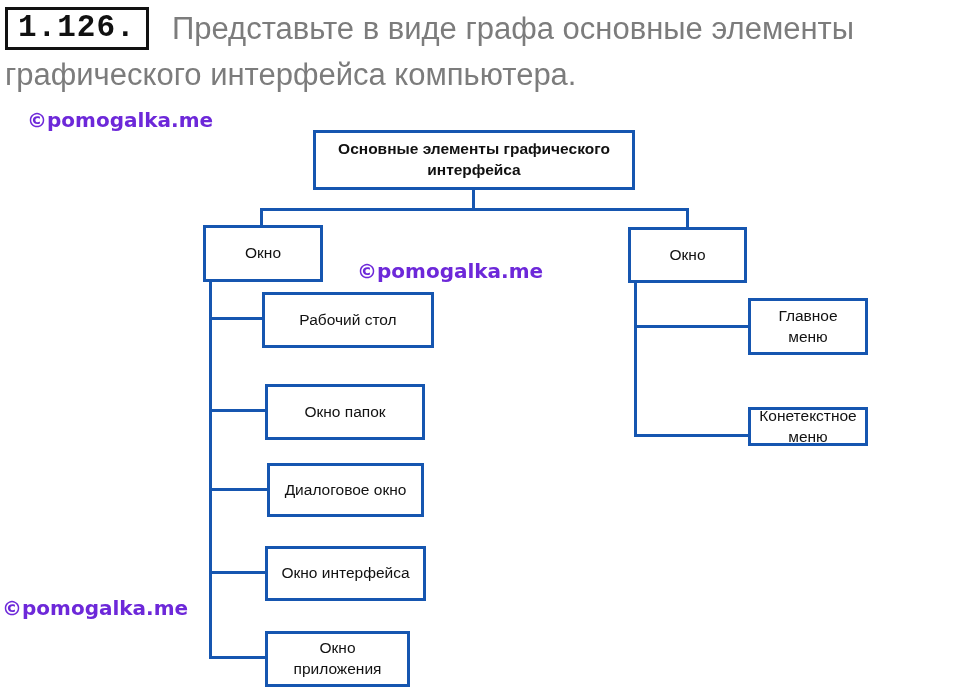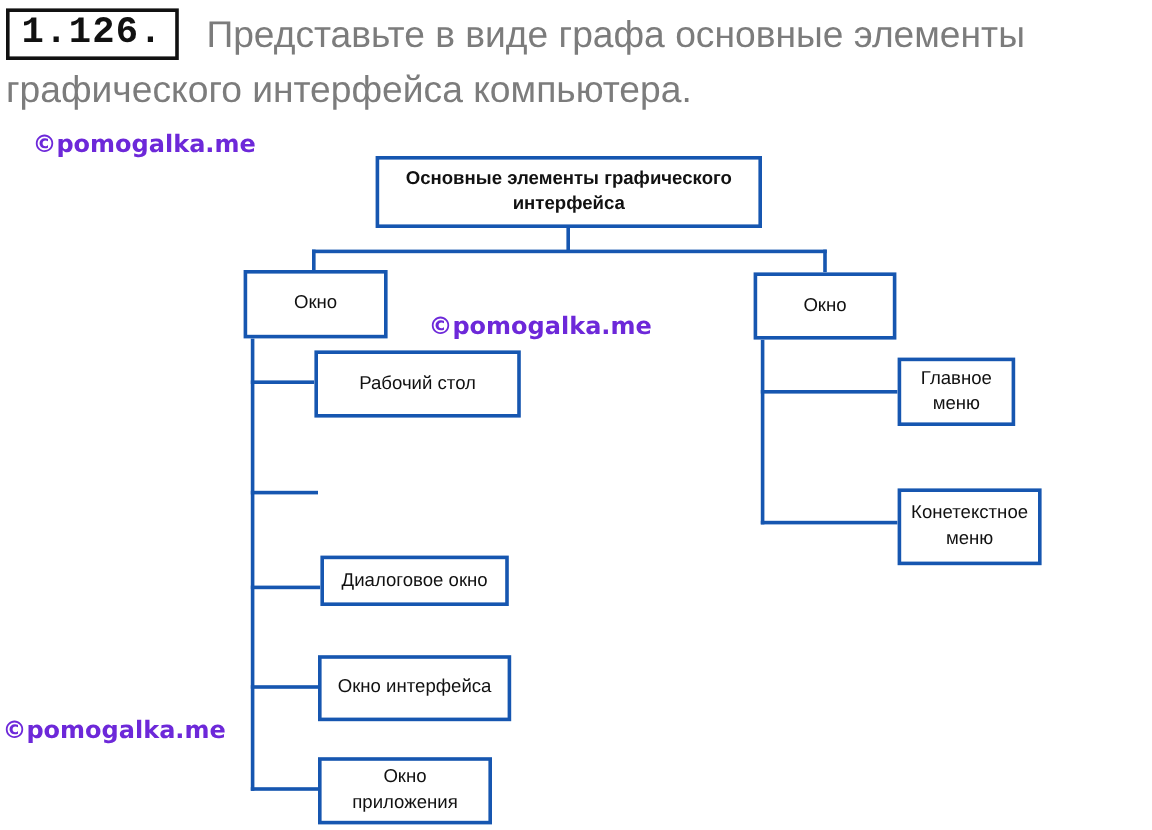--- a/index.html
+++ b/index.html
@@ -33,25 +33,25 @@
     position:absolute;box-sizing:border-box;background:#fff;
     border:3px solid #1656b0;color:#111;
     display:flex;align-items:center;justify-content:center;text-align:center;
     font-size:15.5px;line-height:1.35;padding:2px 6px;
   }
   .n-root{left:313px;top:130px;width:322px;height:60px;font-weight:bold;}
   .n-okno{left:203px;top:225px;width:120px;height:57px;}
   .n-menu{left:628px;top:227px;width:119px;height:56px;}
   .n-rabochiy{left:262px;top:292px;width:172px;height:56px;}
   .n-papok{left:265px;top:384px;width:160px;height:56px;}
-  .n-dialog{left:267px;top:463px;width:157px;height:42px;}
+  .n-dialog{left:267px;top:463px;width:157px;height:54px;}
   .n-dokument{left:265px;top:546px;width:161px;height:55px;}
   .n-prilozh{left:265px;top:631px;width:145px;height:56px;}
-  .n-glavnoe{left:748px;top:298px;width:98px;height:57px;}
-  .n-kontekst{left:748px;top:407px;width:120px;height:64px;}
+  .n-glavnoe{left:748px;top:298px;width:120px;height:57px;}
+  .n-kontekst{left:748px;top:407px;width:120px;height:39px;}
   
   .line{position:absolute;background:#1656b0;}
   .ln-root-v{left:472px;top:183px;width:3px;height:27px;}
   .ln-main-h{left:260px;top:208px;width:429px;height:3px;}
   .ln-left-drop{left:260px;top:208px;width:3px;height:17px;}
   .ln-right-drop{left:686px;top:208px;width:3px;height:19px;}
   .ln-okno-trunk{left:209px;top:282px;width:3px;height:377px;}
   .ln-stub-1{left:209px;top:317px;width:53px;height:3px;}
   .ln-stub-2{left:209px;top:409px;width:56px;height:3px;}
   .ln-stub-3{left:209px;top:488px;width:58px;height:3px;}
@@ -85,19 +85,20 @@
   <div class="line ln-stub-4"></div>
   <div class="line ln-stub-5"></div>
   <div class="line ln-menu-trunk"></div>
   <div class="line ln-stub-m1"></div>
   <div class="line ln-stub-m2"></div>
 
   <div class="node n-root">Основные элементы графического интерфейса</div>
   <div class="node n-okno">Окно</div>
   <div class="node n-menu">Окно</div>
   <div class="node n-rabochiy">Рабочий стол</div>
+  <div class="node n-papok">Окно папок</div>
   <div class="node n-dialog">Диалоговое окно</div>
   <div class="node n-dokument">Окно интерфейса</div>
   <div class="node n-prilozh">Окно приложения</div>
   <div class="node n-glavnoe">Главное меню</div>
   <div class="node n-kontekst">Конетекстное меню</div>
 
 </div>
 
 </body></html>

